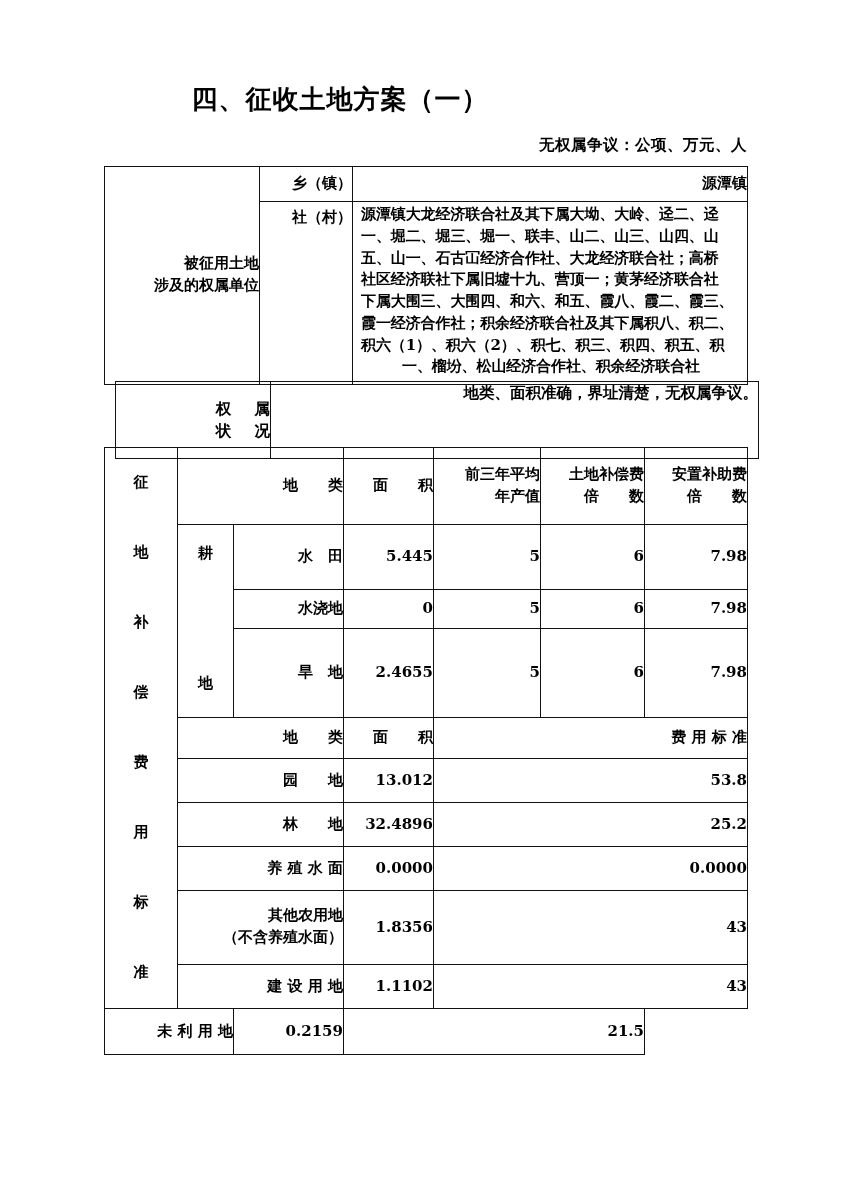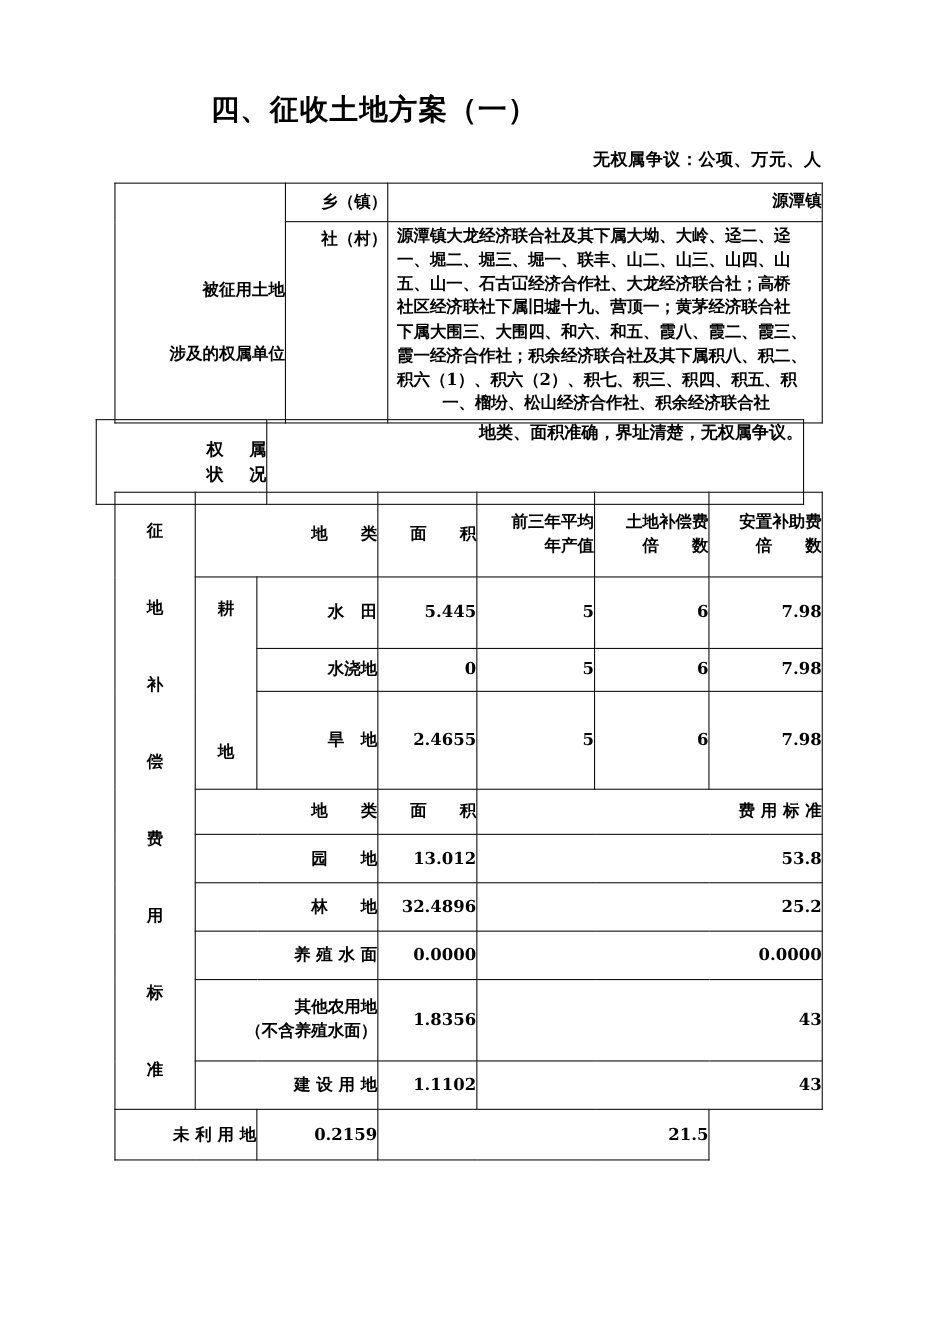--- a/index.html
+++ b/index.html
@@ -67,38 +67,38 @@
     top: 166px;
     width: 643px;
   }
   #block-ownership td { font-size: 15px; }
 
   .c-head2 {
     font-size: 15.5px;
     line-height: 1.75;
     padding: 4px 0 5px 0 !important;
   }
-  .c-head2 .ln { display: block; margin-top: 36px; }
+  .c-head2 .ln { display: block; }
 
   .cell-xiang { font-size: 15.5px; }
   .cell-town  { font-size: 15.5px; font-family: Liberation Serif, serif; }
 
   .unit-body {
     text-align: left !important;
     padding: 2px 6px 4px 8px !important;
     line-height: 1.58;
     font-size: 15px;
     letter-spacing: -0.1px;
   }
   .unit-body p { margin: 0; }
   .unit-body p.last { text-align: center; }
 
   
   #block-status {
-    left: 87px;
+    left: 115px;
     top: 381px;
     width: 643px;
   }
   #block-status td { height: 52px; }
   .status-label {
     font-size: 15.5px;
     line-height: 1.85;
     letter-spacing: 0;
   }
   .status-label .ln { display: block; }

